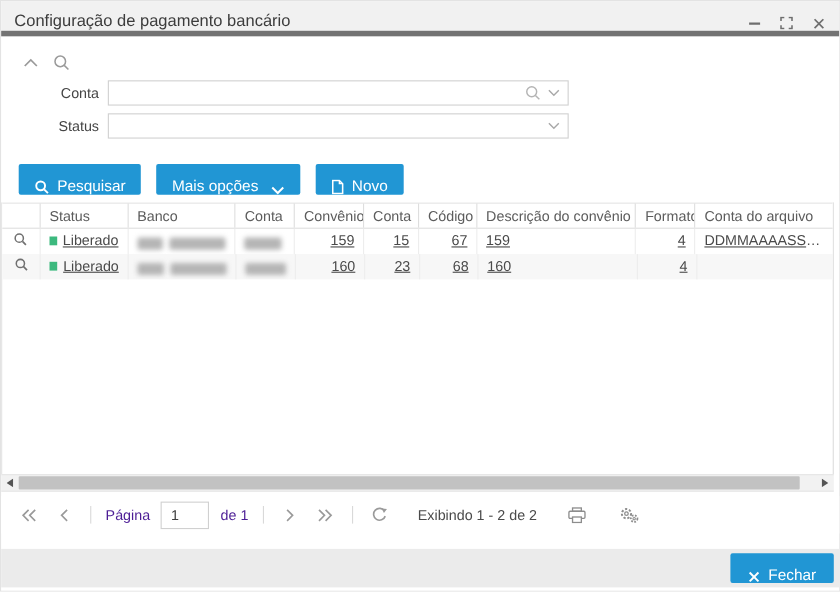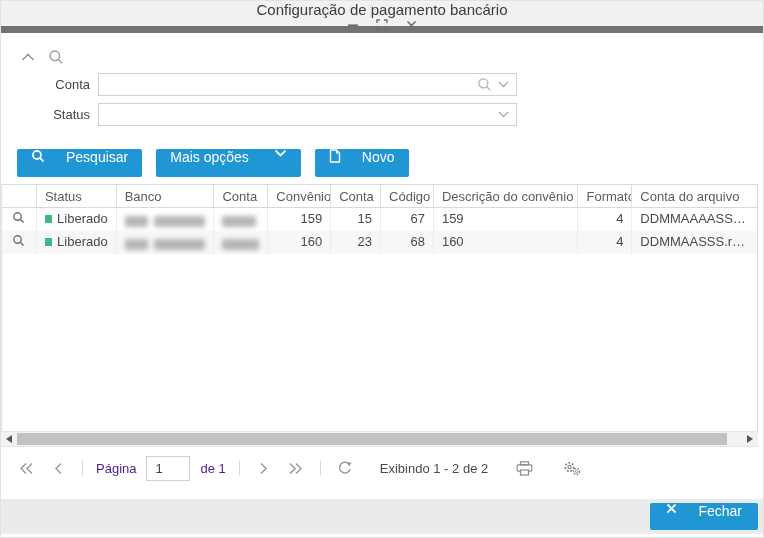--- a/index.html
+++ b/index.html
@@ -5,22 +5,22 @@
   * { margin:0; padding:0; box-sizing:border-box; }
   html,body { background:#fff; }
   body { font-family:"Liberation Sans", sans-serif; color:#404040; }
   .window {
     position:relative; width:764px; height:538px; background:#fff;
     overflow:hidden; border:1px solid #e3e3e3;
   }
   
   .titlebar {
     position:absolute; top:0; left:0; width:100%; height:32px;
-    background:#f1f1f1; border-bottom:7px solid #737373;
-    display:flex; align-items:center; padding:0 12px;flex-direction:column;
+    background:#f1f1f1; border-bottom:5px solid #737373;
+    display:flex; align-items:flex-end; padding:0 12px;
   }
   .titlebar .title { font-size:15px; color:#3c3c3c; flex:1; }
   .win-tools { display:flex; align-items:center; gap:15px; }
   .win-tool { width:14px; height:14px; display:flex; align-items:center; justify-content:center; cursor:pointer; }
   
   .collapse-row { position:absolute; top:48px; left:20px; display:flex; gap:13px; align-items:center; }
   .collapse-row .tool { cursor:pointer; display:flex; }
   .form-row { position:absolute; left:0; display:flex; align-items:center; }
   .form-row .flabel { width:97px; text-align:right; padding-right:8px; font-size:13px; color:#454545; }
   .field {
@@ -30,38 +30,38 @@
   .field input {
     border:none; outline:none; flex:1; height:100%; padding:0 6px;
     font-family:"Liberation Sans", sans-serif; font-size:13px; color:#404040; background:transparent;
   }
   .field .field-icons { display:flex; align-items:center; gap:6px; padding-right:7px; }
   
   .toolbar { position:absolute; top:148px; left:16px; display:flex; gap:14px; }
   .btn {
     height:28px; background:#2196d4; color:#fff; border:none; border-radius:2px;
     font-family:"Liberation Sans", sans-serif; font-size:14px;
-    display:flex; align-items:flex-start; gap:21px; padding:0 14px; cursor:pointer;
+    display:flex; align-items:flex-end; gap:7px; padding:0 14px; cursor:pointer;
   }
   .btn .bicon { display:flex; align-items:center; }
   
   .grid {
     position:absolute; top:183px; left:0; width:757px; height:247px;
     border-left:1px solid #e2e2e2; border-right:1px solid #dcdcdc; overflow:hidden;
   }
   .grid-header { display:flex; border-top:1px solid #d9d9d9; border-bottom:1px solid #d9d9d9; background:#fff; height:24px; }
   .hcell {
     font-size:13px; color:#5c5c5c; padding:4px 8px 0 8px;
     border-right:1px solid #dedede; white-space:nowrap; overflow:hidden;
   }
   .grid-row { display:flex; height:23px; align-items:stretch; background:#fff; cursor:pointer; }
   .grid-row.alt { background:#f7f7f7; }
   .cell {
     font-size:13px; color:#4a4a4a; padding:3px 8px 0 8px;
-    border-right:1px solid #ededed; white-space:nowrap; overflow:hidden; text-overflow:ellipsis;
+    border-right:1px solid #ededed; white-space:nowrap; overflow:hidden; text-overflow:ellipsis;text-decoration:underline;
   }
   .c0 { width:35px; text-align:center; padding-left:4px; padding-right:4px; }
   .c1 { width:80px; }
   .c2 { width:98px; }
   .c3 { width:54px; }
   .c4 { width:63px; }
   .c5 { width:50px; }
   .c6 { width:53px; }
   .c7 { width:145px; }
   .c8 { width:54px; }
@@ -275,21 +275,20 @@
       <div class="cell c3">
         <span class="blur-wrap">
             <span class="blur-blob" style="width:38px;"></span>
           </span>
       </div>
       <div class="cell c4 num">160</div>
       <div class="cell c5 num">23</div>
       <div class="cell c6 num">68</div>
       <div class="cell c7">160</div>
       <div class="cell c8 num">4</div>
-      <div class="cell c9">DDMMAASSS.rem</div>
     </div>
   </div>
 
   <div class="hscroll">
     <span class="scroll-arrow">
       <svg width="6" height="8" viewBox="0 0 6 8">
           <polygon points="6,0 0,4 6,8" fill="#555"></polygon>
         </svg>
     </span>
     <span class="hthumb"></span>

